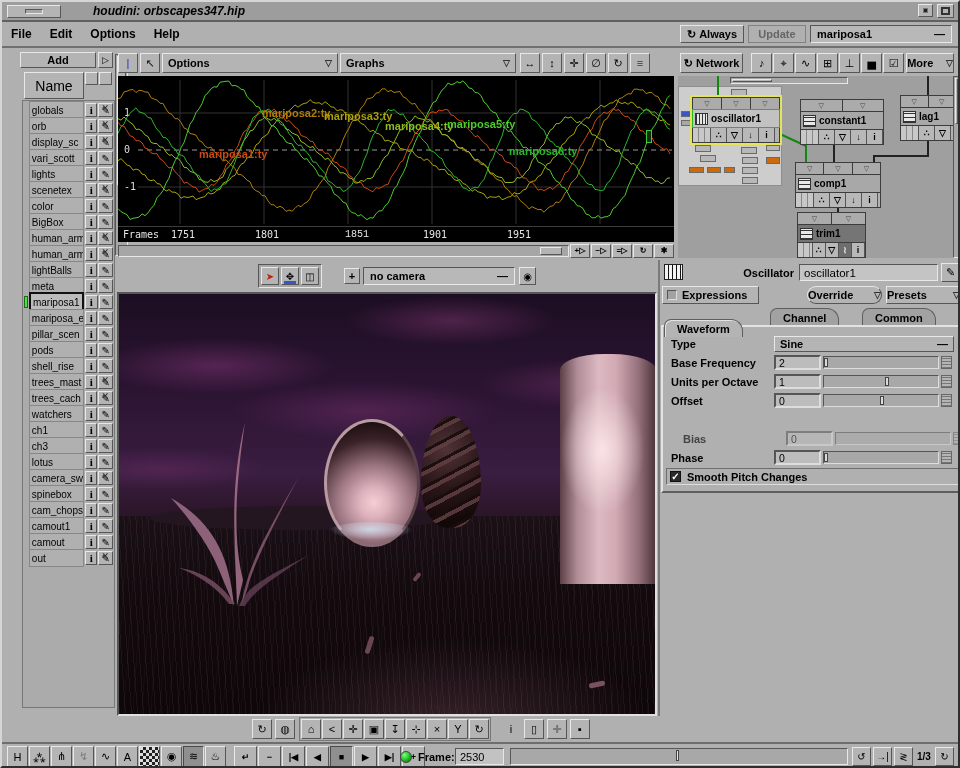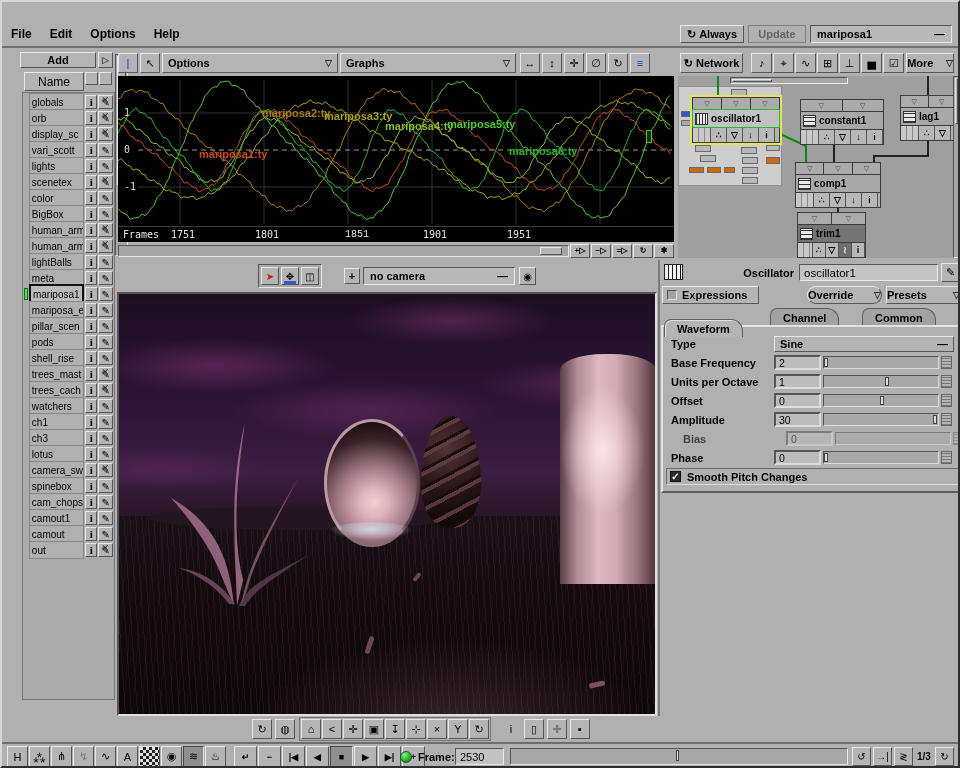--- a/index.html
+++ b/index.html
@@ -32,21 +32,21 @@
   .always-btn{width:64px;height:18px;font-weight:bold;gap:3px;}
   .update-btn{width:58px;height:18px;font-weight:bold;color:#666;background:none;border:1px solid #828282;display:flex;align-items:center;justify-content:center;}
   .selector{flex:1;height:18px;background:#b8b8b8;display:flex;align-items:center;font-weight:bold;padding:0 6px;}
   .dd-dash{margin-left:auto;font-weight:bold;}
   
   .sidebar{left:16px;top:48px;width:97px;height:684px;}
   .add-row{display:flex;gap:2px;padding:2px 0 2px 2px;}
   .add-btn{width:76px;height:16px;font-weight:bold;}
   .add-arrow{width:15px;height:16px;font-size:9px;}
   .name-hdr-row{display:flex;gap:1px;padding-left:6px;margin-top:2px;}
-  .name-hdr{width:60px;height:19px;font-size:12px;justify-content:center;}
+  .name-hdr{width:60px;height:27px;font-size:14px;justify-content:center;}
   .hdr-cell{width:13px;height:13px;}
   .list-box{margin:1px 0 0 4px;border:1px solid #777;padding:1px;background:#ababab;height:608px;}
   .srow{display:flex;align-items:center;height:16px;gap:1px;}
   .sel-ind{width:4px;height:12px;}
   .sel-ind.on{background:#4ce04c;border:1px solid #1a6a1a;}
   .name-cell{width:57px;height:14px;border:1px solid #878787;background:#b0b0b0;font-size:10px;padding:8px 2px;overflow:hidden;white-space:nowrap;display:flex;align-items:center;}
   .name-cell.sel{border:2px solid #111;background:#bcbcbc;}
   .i-btn{width:13px;height:14px;font-family:"Liberation Serif",serif;font-weight:bold;font-size:11px;}
   .p-btn{width:15px;height:14px;font-size:10px;position:relative;}
   .p-btn .x{position:absolute;left:2px;top:-1px;font-size:9px;color:#333;}
@@ -182,20 +182,34 @@
   .tl-handle{position:absolute;left:49%;top:1px;width:3px;height:11px;background:#e6e6e6;border:1px solid #444;}
   .bb-right{position:absolute;left:850px;top:3px;display:flex;gap:2px;align-items:center;}
   .br-btn{width:19px;height:19px;font-size:10px;}
   .page-ind{font-weight:bold;font-size:10px;margin:0 2px;}
 </style>
 </head>
 <body>
 
 <div id="window">
 
+  <div class="abs titlebar">
+    <div class="menu-box raised">
+      <div class="menu-dash sunken"></div>
+    </div>
+    <div class="title-text">houdini: orbscapes347.hip</div>
+    <div style="margin-left:auto;display:flex;">
+      <div class="winbtn dot-btn raised btn">
+          <div class="dot"></div>
+        </div>
+      <div class="winbtn max-btn raised btn">
+          <div class="maxsq"></div>
+        </div>
+    </div>
+  </div>
 
   <div class="abs menubar">
     <span class="menu-item">File</span>
     <span class="menu-item">Edit</span>
     <span class="menu-item">Options</span>
     <span class="menu-item">Help</span>
   </div>
 
   <div class="abs hdr-right">
     <div class="always-btn raised btn">
@@ -727,28 +741,20 @@
           <div class="pladder"></div>
         </div>
         <div class="prow" style="top: 65px;">
           <div class="plabel">Offset</div>
           <div class="pinput">0</div>
           <div class="ptrack">
             <div class="phandle" style="left: calc(51% - 2px);"></div>
           </div>
           <div class="pladder"></div>
         </div>
-        <div class="prow" style="top: 84px;">
-          <div class="plabel">Amplitude</div>
-          <div class="pinput">30</div>
-          <div class="ptrack">
-            <div class="phandle" style="left: calc(97% - 2px);"></div>
-          </div>
-          <div class="pladder"></div>
-        </div>
         <div class="prow off" style="top: 103px; margin-left: 12px;">
           <div class="plabel">Bias</div>
           <div class="pinput">0</div>
           <div class="ptrack"></div>
           <div class="pladder"></div>
         </div>
         <div class="prow" style="top: 122px;">
           <div class="plabel">Phase</div>
           <div class="pinput">0</div>
           <div class="ptrack">

